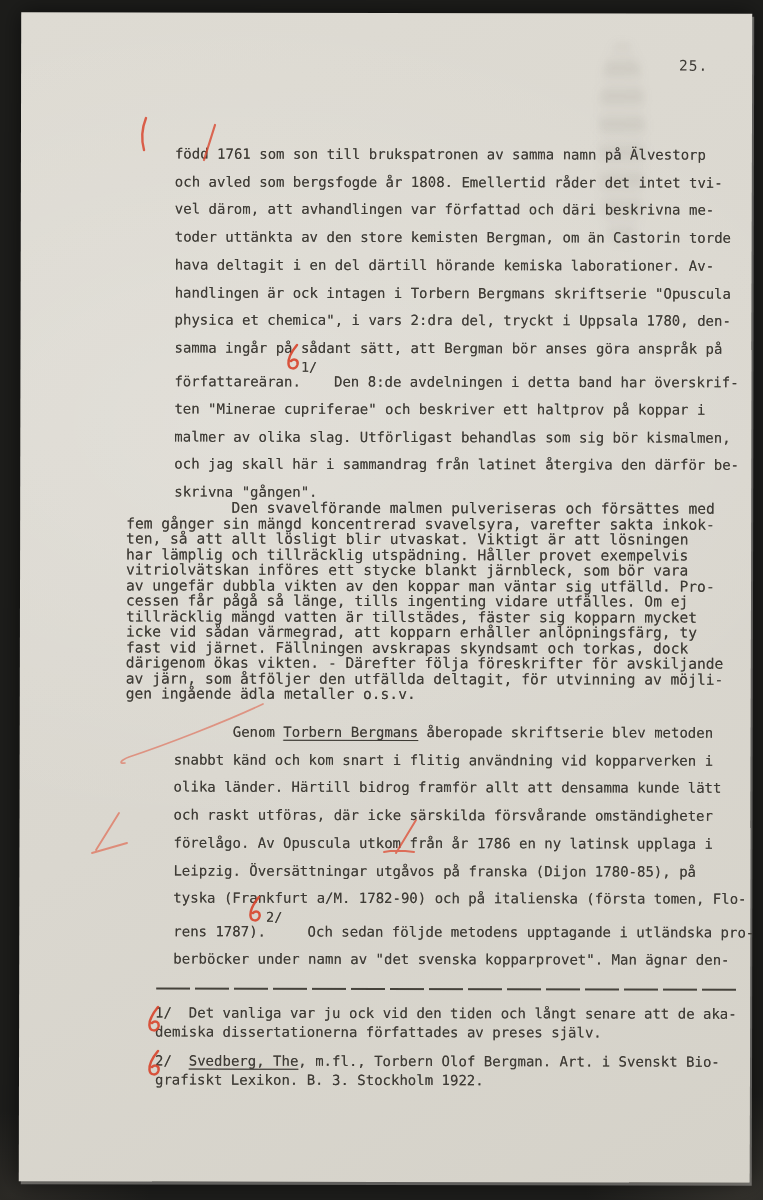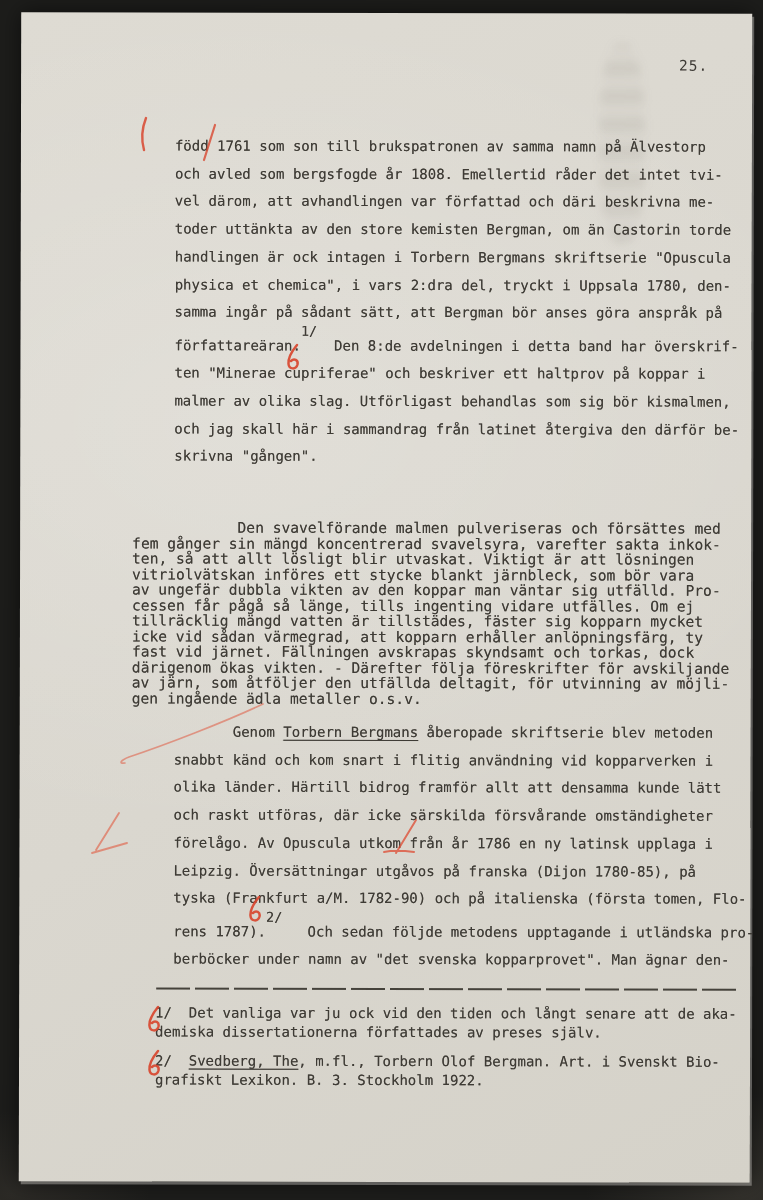--- a/index.html
+++ b/index.html
@@ -19,22 +19,22 @@
       linear-gradient(150deg,#dedbd3 0%,#dad7cf 55%,#d5d2c9 100%);
     box-shadow:2px 3px 0 rgba(238,236,228,0.35), 0 0 22px rgba(0,0,0,0.55);
     transform:rotate(0.12deg);
   }
   .page-number{
     position:absolute;left:658px;top:44px;
     font-size:14.5px;color:#3c3934;letter-spacing:1px;
   }
   .para,.footnote{position:absolute;color:#3e3b35;}
   .tline{white-space:pre;text-shadow:0 0 0.5px rgba(62,59,53,0.65);}
-  .p1{left:154px;top:120px;font-size:14px;line-height:27.7px;}
-  .p2{left:112px;top:487px;font-size:14.6px;line-height:15.5px;margin-top:20px;}
+  .p1{left:154px;top:128px;font-size:14px;line-height:27.7px;}
+  .p2{left:106px;top:487px;font-size:14.6px;line-height:15.5px;}
   .p3{left:154px;top:706px;font-size:14px;line-height:27.7px;}
   .f1{left:136px;top:991px;font-size:14px;line-height:19px;}
   .f2{left:136px;top:1039px;font-size:14px;line-height:19px;}
   .fnm{position:relative;top:-9px;font-size:13.5px;}
   u{text-underline-offset:3px;text-decoration-thickness:1.3px;}
   .separator{
     position:absolute;left:137px;top:975px;width:580px;height:2px;
     background:repeating-linear-gradient(90deg,#45423b 0 34px,rgba(0,0,0,0) 34px 39px);
   }
   .smudge{
@@ -49,33 +49,35 @@
 
 <div class="scan">
   <div class="paper">
     <div class="smudge"></div>
     <div class="page-number">25.</div>
     <div class="para p1">
         <div class="tline">född 1761 som son till brukspatronen av samma namn på Älvestorp</div>
         <div class="tline">och avled som bergsfogde år 1808. Emellertid råder det intet tvi-</div>
         <div class="tline">vel därom, att avhandlingen var författad och däri beskrivna me-</div>
         <div class="tline">toder uttänkta av den store kemisten Bergman, om än Castorin torde</div>
+        <div class="tline">hava deltagit i en del därtill hörande kemiska laborationer. Av-</div>
         <div class="tline">handlingen är ock intagen i Torbern Bergmans skriftserie "Opuscula</div>
         <div class="tline">physica et chemica", i vars 2:dra del, tryckt i Uppsala 1780, den-</div>
         <div class="tline">samma ingår på sådant sätt, att Bergman bör anses göra anspråk på</div>
         <div class="tline">författareäran.<sup class="fnm">1/</sup>  Den 8:de avdelningen i detta band har överskrif-</div>
         <div class="tline">ten "Minerae cupriferae" och beskriver ett haltprov på koppar i</div>
         <div class="tline">malmer av olika slag. Utförligast behandlas som sig bör kismalmen,</div>
         <div class="tline">och jag skall här i sammandrag från latinet återgiva den därför be-</div>
         <div class="tline">skrivna "gången".</div>
       </div>
     <div class="para p2">
         <div class="tline">            Den svavelförande malmen pulveriseras och försättes med</div>
         <div class="tline">fem gånger sin mängd koncentrerad svavelsyra, varefter sakta inkok-</div>
         <div class="tline">ten, så att allt lösligt blir utvaskat. Viktigt är att lösningen</div>
+        <div class="tline">har lämplig och tillräcklig utspädning. Håller provet exempelvis</div>
         <div class="tline">vitriolvätskan införes ett stycke blankt järnbleck, som bör vara</div>
         <div class="tline">av ungefär dubbla vikten av den koppar man väntar sig utfälld. Pro-</div>
         <div class="tline">cessen får pågå så länge, tills ingenting vidare utfälles. Om ej</div>
         <div class="tline">tillräcklig mängd vatten är tillstädes, fäster sig kopparn mycket</div>
         <div class="tline">icke vid sådan värmegrad, att kopparn erhåller anlöpningsfärg, ty</div>
         <div class="tline">fast vid järnet. Fällningen avskrapas skyndsamt och torkas, dock</div>
         <div class="tline">därigenom ökas vikten. - Därefter följa föreskrifter för avskiljande</div>
         <div class="tline">av järn, som åtföljer den utfällda deltagit, för utvinning av möjli-</div>
         <div class="tline">gen ingående ädla metaller o.s.v.</div>
       </div>

